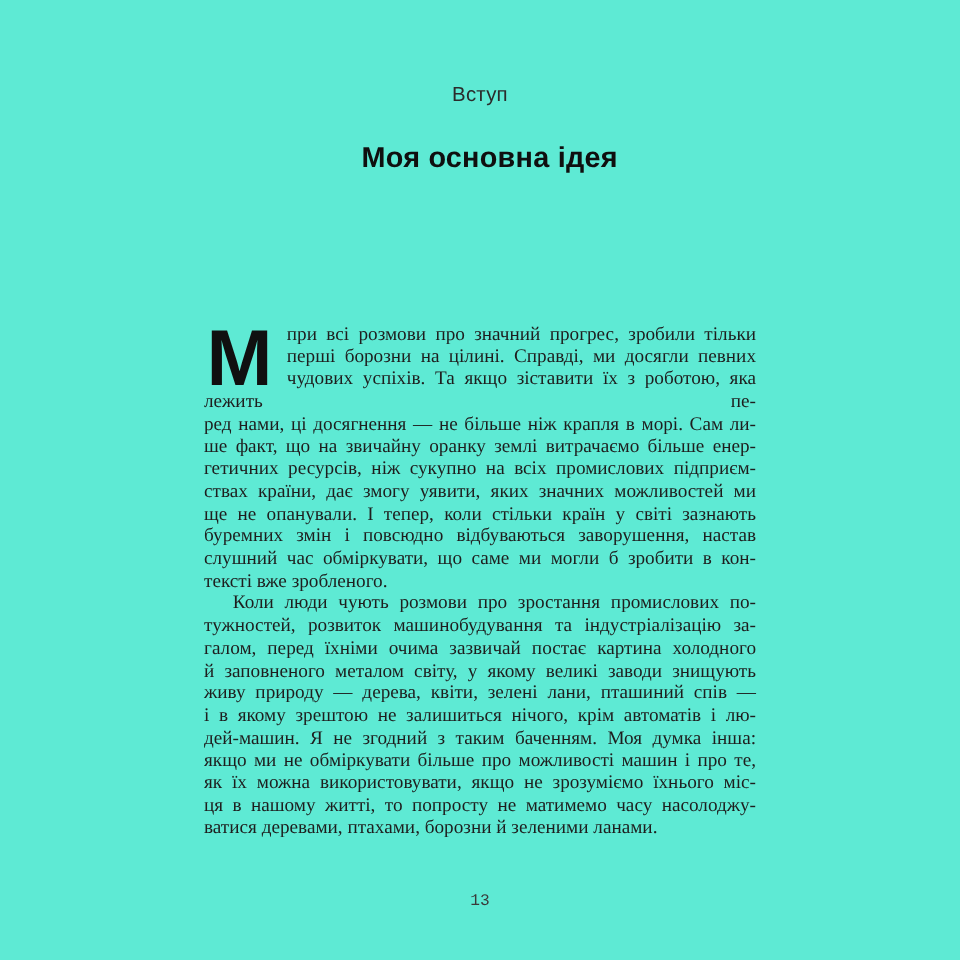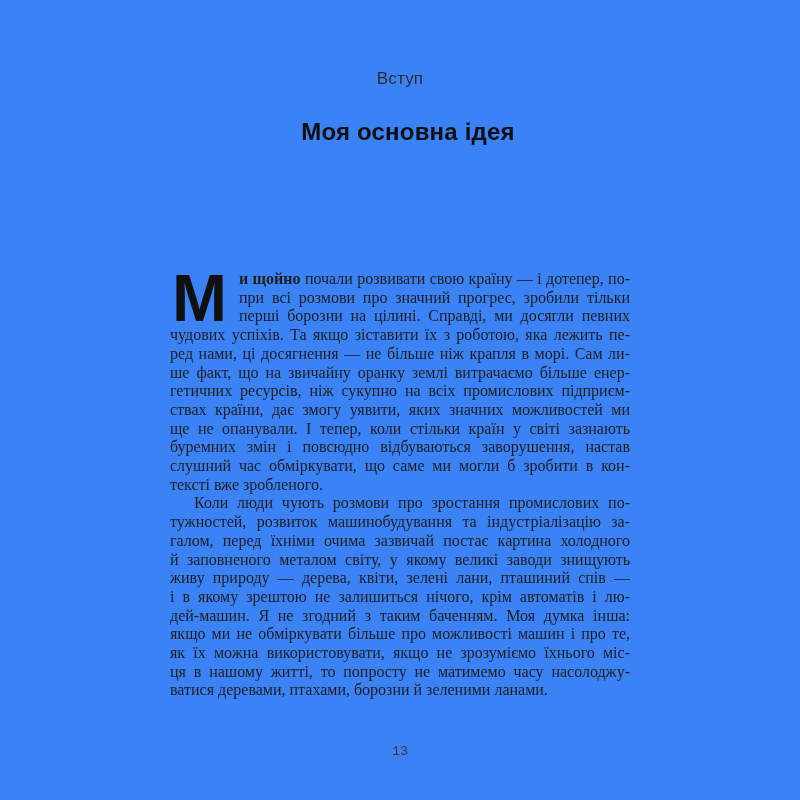--- a/index.html
+++ b/index.html
@@ -4,21 +4,21 @@
 <style>
   html, body {
     margin: 0;
     padding: 0;
     background: #ffffff;
   }
   .page {
     position: relative;
     width: 800px;
     height: 800px;
-    background: #3b82f6;
+    background: #5eead4;
     overflow: hidden;
     font-family: "Liberation Serif", serif;
     color: #1e1e1e;
   }
   .kicker {
     position: absolute;
     top: 69px;
     left: 0;
     width: 800px;
     text-align: center;
@@ -94,21 +94,20 @@
 </style>
 </head>
 <body>
 
 <div class="page">
   <div class="kicker">Вступ</div>
   <h1 class="title">Моя основна ідея</h1>
   <div class="body-text">
       <div class="para">
         <span class="dropcap">М</span>
-        <div class="line"><span class="lead-bold">и щойно</span> почали розвивати свою країну — і дотепер, по-</div>
         <div class="line">при всі розмови про значний прогрес, зробили тільки</div>
         <div class="line">перші борозни на цілині. Справді, ми досягли певних</div>
         <div class="line">чудових успіхів. Та якщо зіставити їх з роботою, яка лежить пе-</div>
         <div class="line">ред нами, ці досягнення — не більше ніж крапля в морі. Сам ли-</div>
         <div class="line">ше факт, що на звичайну оранку землі витрачаємо більше енер-</div>
         <div class="line">гетичних ресурсів, ніж сукупно на всіх промислових підприєм-</div>
         <div class="line">ствах країни, дає змогу уявити, яких значних можливостей ми</div>
         <div class="line">ще не опанували. І тепер, коли стільки країн у світі зазнають</div>
         <div class="line">буремних змін і повсюдно відбуваються заворушення, настав</div>
         <div class="line">слушний час обміркувати, що саме ми могли б зробити в кон-</div>

